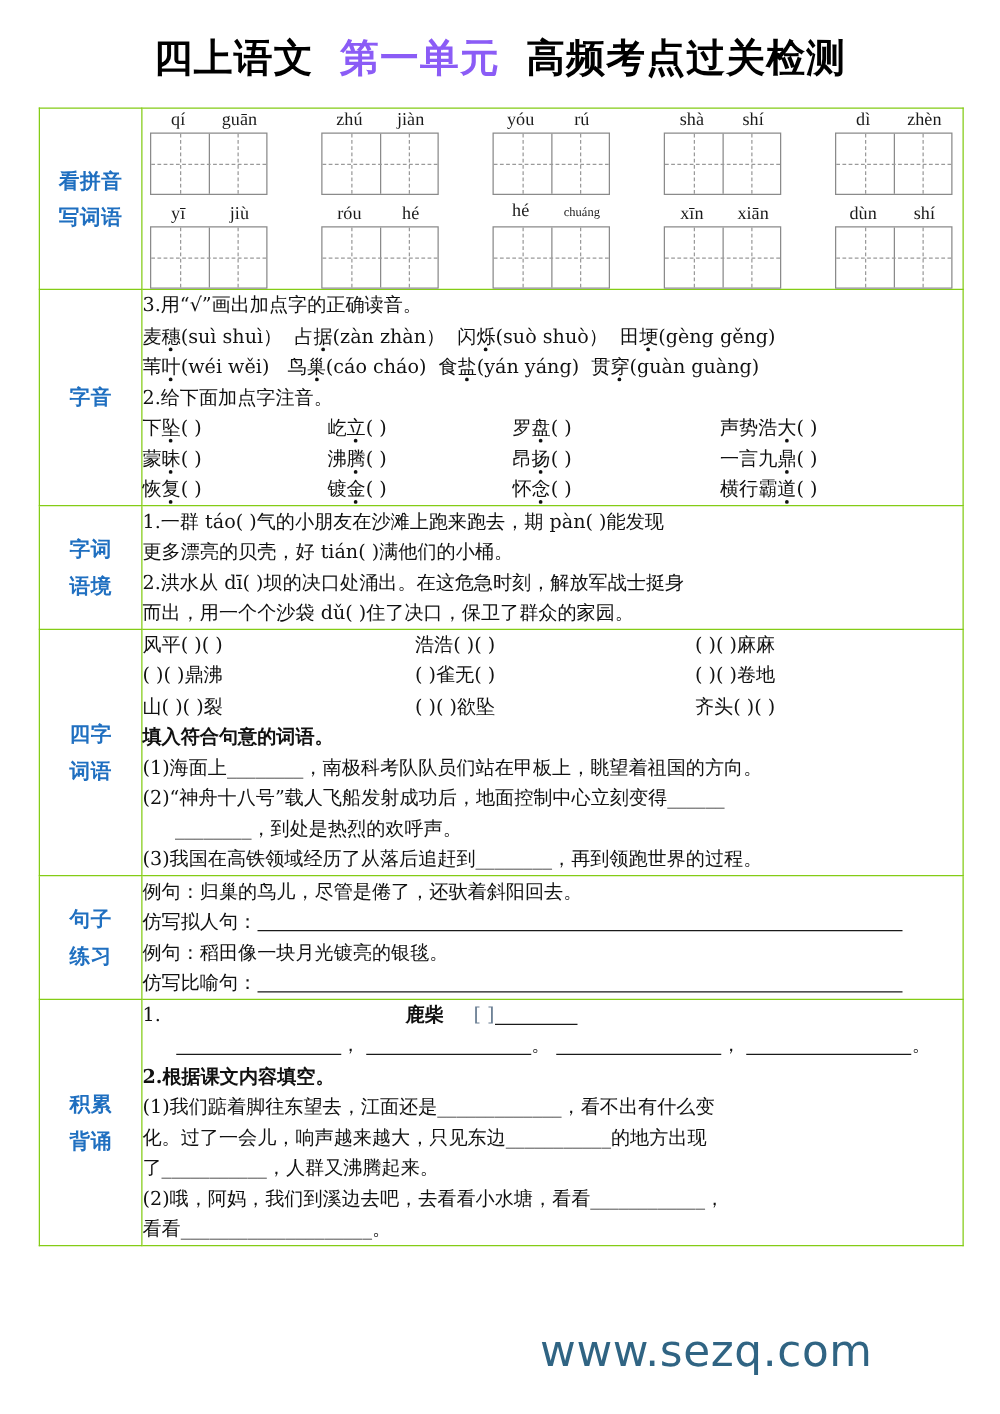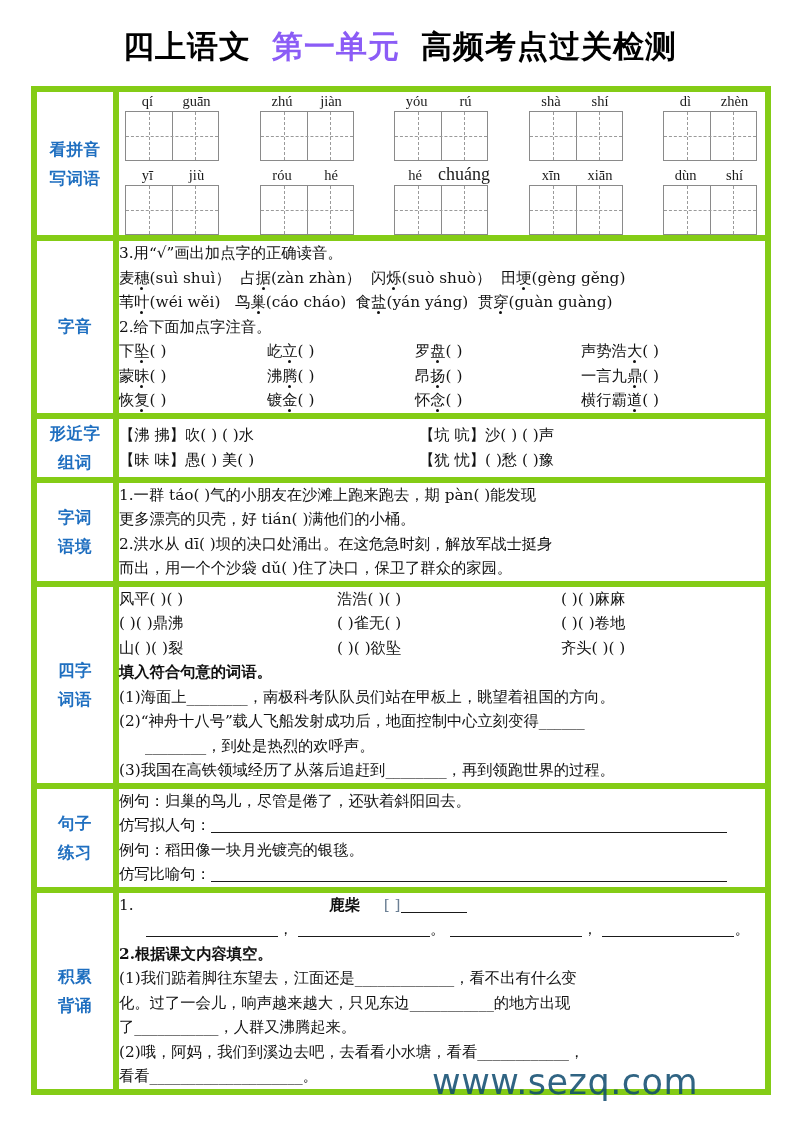--- a/index.html
+++ b/index.html
@@ -37,21 +37,21 @@
   
   .sheet {
     position: absolute;
     left: 31px;
     top: 86px;
     width: 740px;
     border-collapse: collapse;
     table-layout: fixed;
   }
   .sheet td {
-    border: 6px solid #84cc16;
+    border: 1px solid #84cc16;
     vertical-align: middle;
     padding: 0;
   }
   .rowlabel {
     width: 82px;
     text-align: center;
     color: #1f6fc0;
     font-family: "DejaVu Sans", "Liberation Sans", sans-serif;
     font-weight: 700;
     font-size: 16.5px;
@@ -78,21 +78,21 @@
     display: flex;
     justify-content: space-around;
     align-items: baseline;
     font-family: "Liberation Serif", "DejaVu Serif", serif;
     font-size: 14.5px;
     line-height: 18px;
     color: #1a1a1a;
     padding-bottom: 1px;
   }
   .tz-pinyin span { text-align: center; flex: 1; }
-  .tz-pinyin span.narrow { font-size: 18px; }
+  .tz-pinyin span.narrow { font-size: 10px; }
   .tz-box {
     width: 94px; height: 50px;
     border: 1px solid #8a8a8a;
     position: relative;
     margin: 0 auto;
     background: #fff;
   }
   .tz-box .vmid {
     position: absolute; left: 50%; top: 0; bottom: 0;
     width: 0; border-left: 1px solid #8a8a8a;
@@ -340,36 +340,20 @@
 
       <div class="ln cols">
         <div style="width:148px"><span>恢</span><span class="dotted">复</span><span>(        )</span></div>
         <div style="width:148px"><span>镀</span><span class="dotted">金</span><span>(        )</span></div>
         <div style="width:166px"><span>怀</span><span class="dotted">念</span><span>(        )</span></div>
         <div><span>横行霸</span><span class="dotted">道</span><span>(        )</span></div>
       </div>
     </td>
   </tr>
 
-  <tr>
-    <td class="rowlabel">
-      <div>形近字</div>
-      <div>组词</div>
-    </td>
-    <td class="rowbody mid">
-      <div class="ln cols">
-        <div style="width:300px"><span>【沸 拂】吹(     )   (     )水</span></div>
-        <div><span>【坑 吭】沙(     )   (     )声</span></div>
-      </div>
-      <div class="ln cols">
-        <div style="width:300px"><span>【昧 味】愚(     )    美(     )</span></div>
-        <div><span>【犹 忧】(     )愁   (     )豫</span></div>
-      </div>
-    </td>
-  </tr>
 
   <tr>
     <td class="rowlabel">
       <div>字词</div>
       <div>语境</div>
     </td>
     <td class="rowbody mid">
       <div class="ln">1.一群 táo(     )气的小朋友在沙滩上跑来跑去，期 pàn(     )能发现</div>
       <div class="ln">更多漂亮的贝壳，好 tián(     )满他们的小桶。</div>
       <div class="ln">2.洪水从 dī(     )坝的决口处涌出。在这危急时刻，解放军战士挺身</div>

